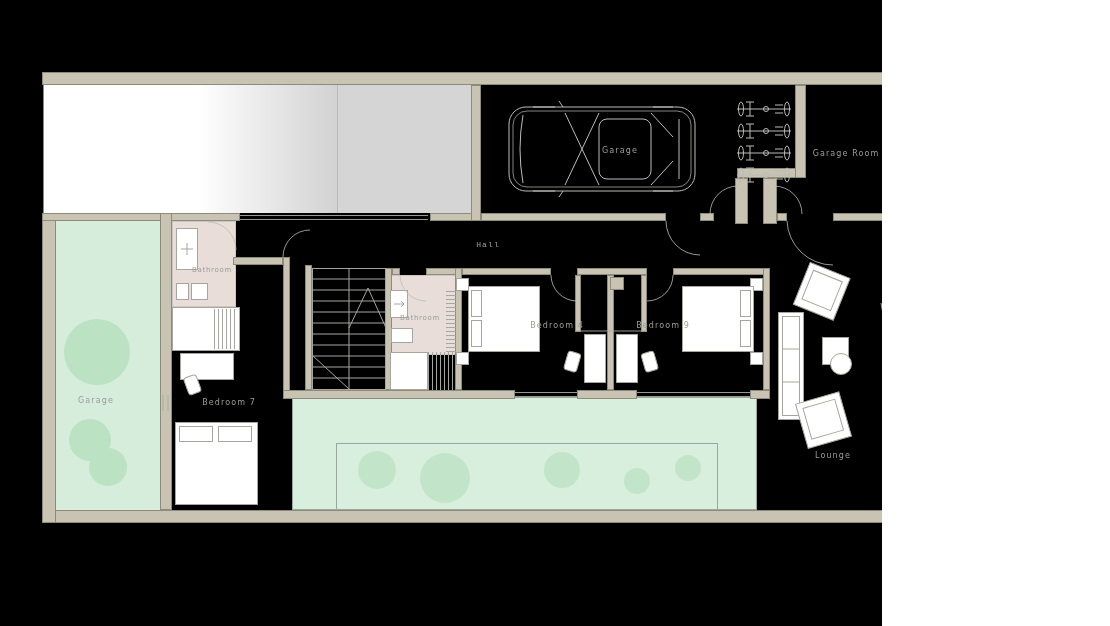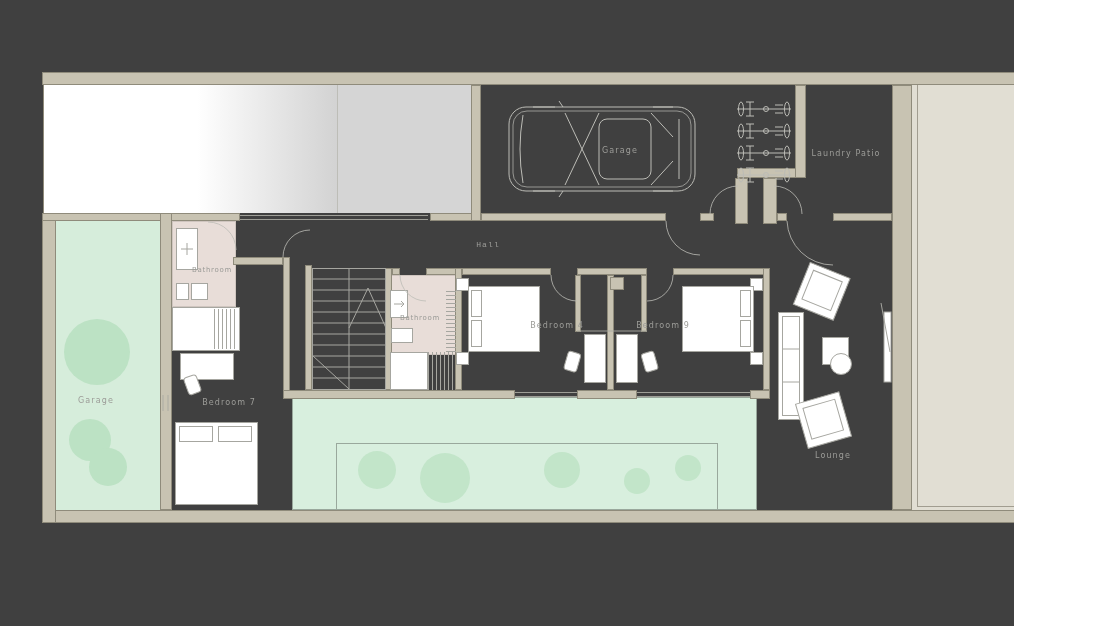--- a/index.html
+++ b/index.html
@@ -1,16 +1,16 @@
 <!DOCTYPE html>
 <html style="--wall: #c8c3b2; --wall-stroke: #8f8b7b; --furn: #a6a6a0; --furn-light: #bcbcb6; --label: #9c9c98; --pink: #e8ddd8; --pink-stroke: #cfc5bf; --patio: #d6eddb; --tree: #bce2c4; --garden: #d8efde; --garden-stroke: #99a89c; --bush: #c2e5c9; --sideyard: #e1ded3; --slab: #d5d5d5; --line: #a9a9a1;"><head>
 <meta charset="utf-8">
 <style>
   html,body{margin:0;padding:0;background:#ffffff;}
-  #stage{position:relative;width:1014px;height:626px;background:#404040;overflow:hidden;
+  #stage{position:relative;width:882px;height:626px;background:#000000;overflow:hidden;
          font-family:"DejaVu Sans",sans-serif;}
   .abs{position:absolute;}
   
   .w{position:absolute;background:var(--wall,#c8c3b2);outline:1px solid var(--wall-stroke,#8f8b7b);outline-offset:-1px;}
   
   .f{position:absolute;background:#fff;border:1px solid var(--furn,#a6a6a0);box-sizing:border-box;}
   
   .hatch{position:absolute;background:repeating-linear-gradient(90deg,var(--furn,#a6a6a0) 0 1px,transparent 1px 4px);}
   .hatchv{position:absolute;background:repeating-linear-gradient(0deg,var(--furn,#a6a6a0) 0 1px,transparent 1px 4px);}
   .lbl{position:absolute;transform:translate(-50%,-50%);font-size:8px;letter-spacing:1.1px;
@@ -242,21 +242,21 @@
 
   <svg class="abs" style="left:312px;top:268px;" width="74" height="122" viewBox="0 0 74 122">
     <rect class="s1" x="0.5" y="0.5" width="73" height="121"></rect>
     <path class="s1" d="M0,11 H74 M0,22 H74 M0,33 H74 M0,44 H74 M0,55 H74 M0,66 H74 M0,77 H74 M0,88 H74 M0,99 H74 M0,110 H74"></path>
     <line class="s1" x1="37" y1="0" x2="37" y2="121"></line>
     <path class="s1" d="M 37 60 L 56 20 L 74 60"></path>
     <path class="s1" d="M 1 88 L 37 121"></path>
   </svg>
 
   <div class="lbl" style="left:620px;top:150px;">Garage</div>
-  <div class="lbl" style="left:846px;top:153px;">Laundry Patio</div>
+  <div class="lbl" style="left:846px;top:153px;">Garage Room</div>
   <div class="lbl" style="left:488px;top:244px;font-family:Liberation Mono, monospace;">Hall</div>
   <div class="lbl sm" style="left:212px;top:270px;">Bathroom</div>
   <div class="lbl sm" style="left:420px;top:318px;">Bathroom</div>
   <div class="lbl" style="left:229px;top:402px;">Bedroom 7</div>
   <div class="lbl" style="left:557px;top:325px;">Bedroom 4</div>
   <div class="lbl" style="left:663px;top:325px;">Bedroom 9</div>
   <div class="lbl" style="left:96px;top:400px;">Garage</div>
   <div class="lbl" style="left:833px;top:455px;">Lounge</div>
 
 

